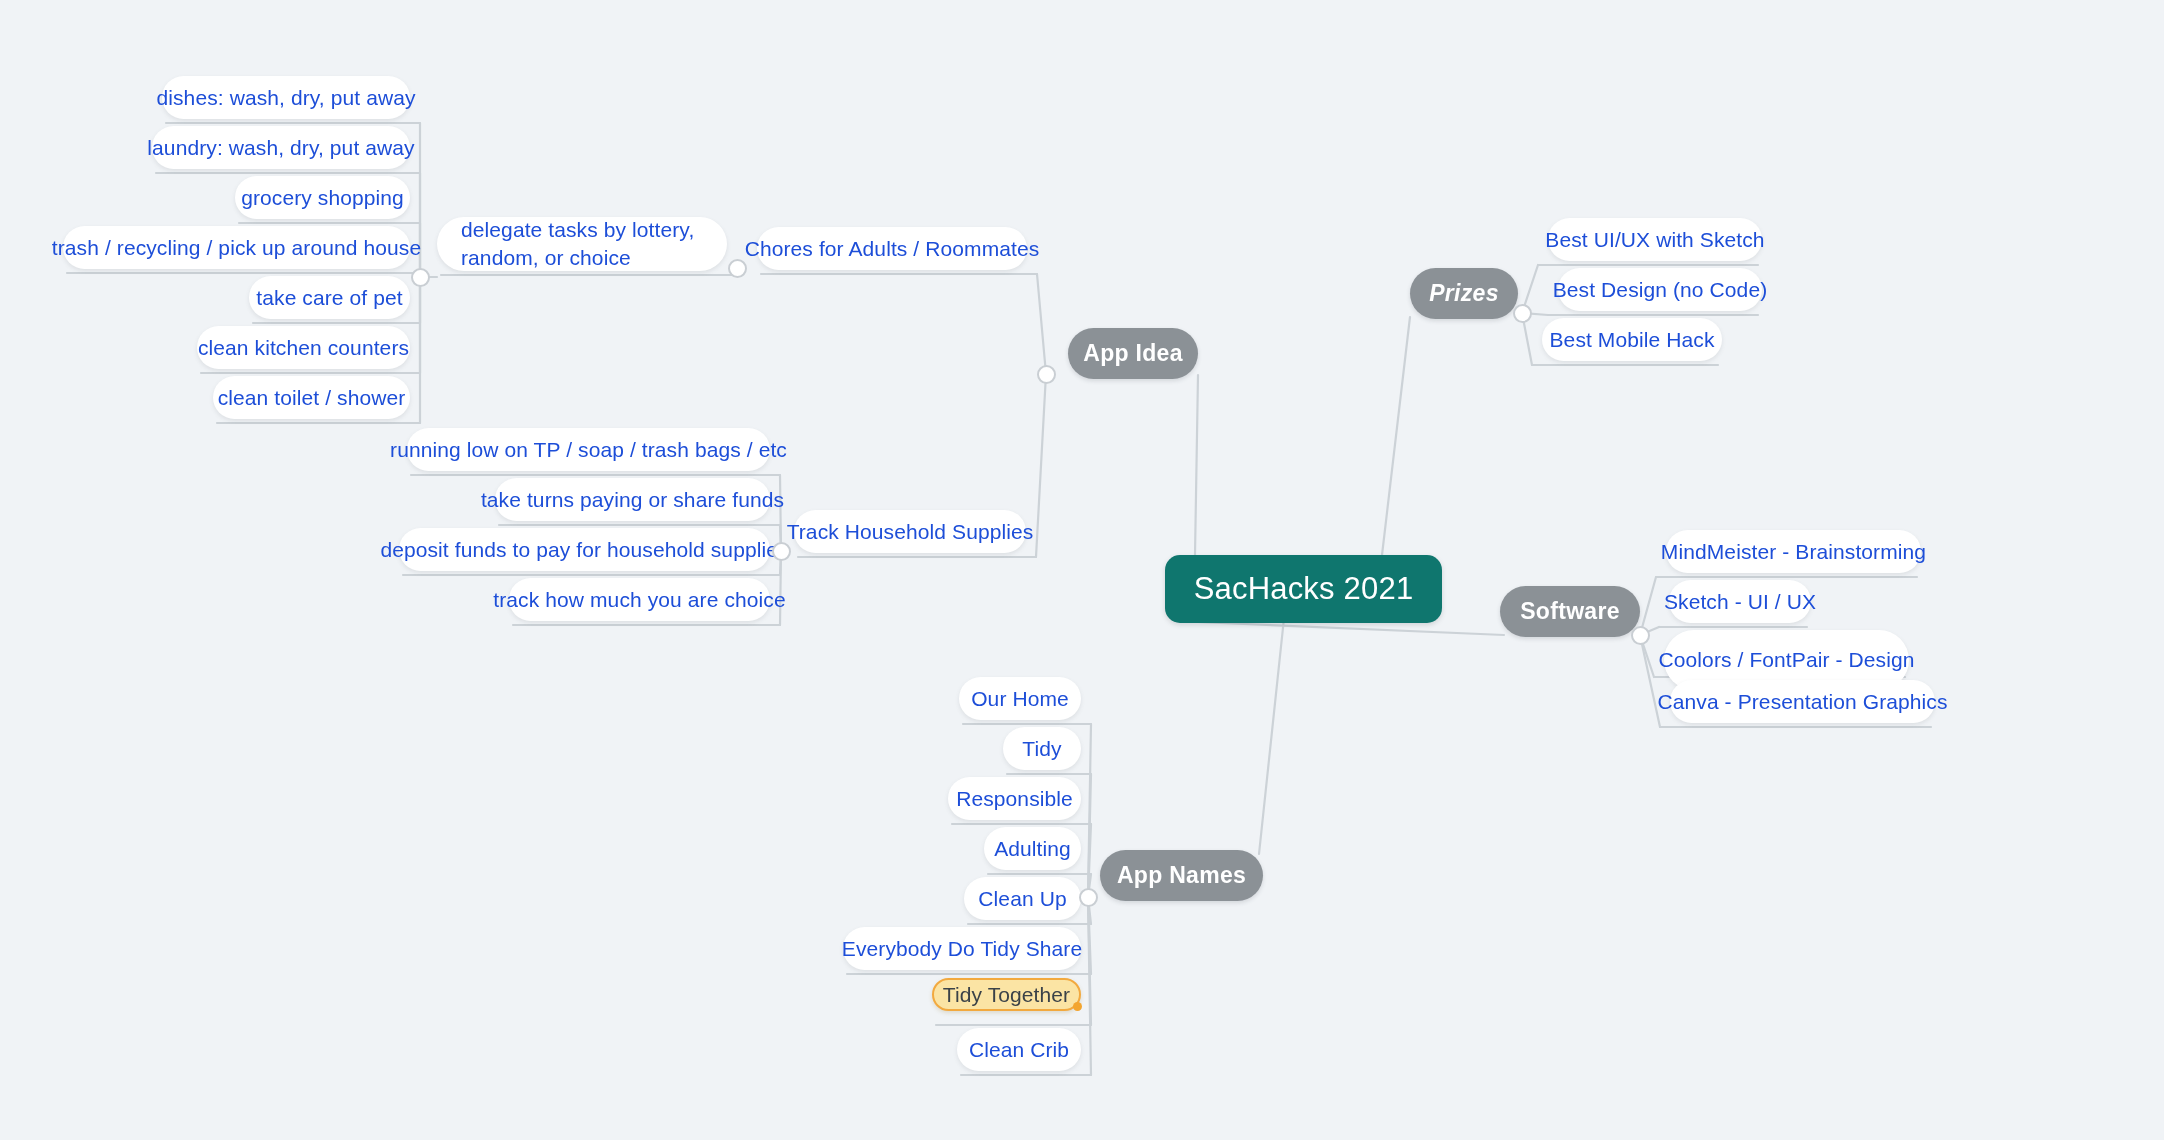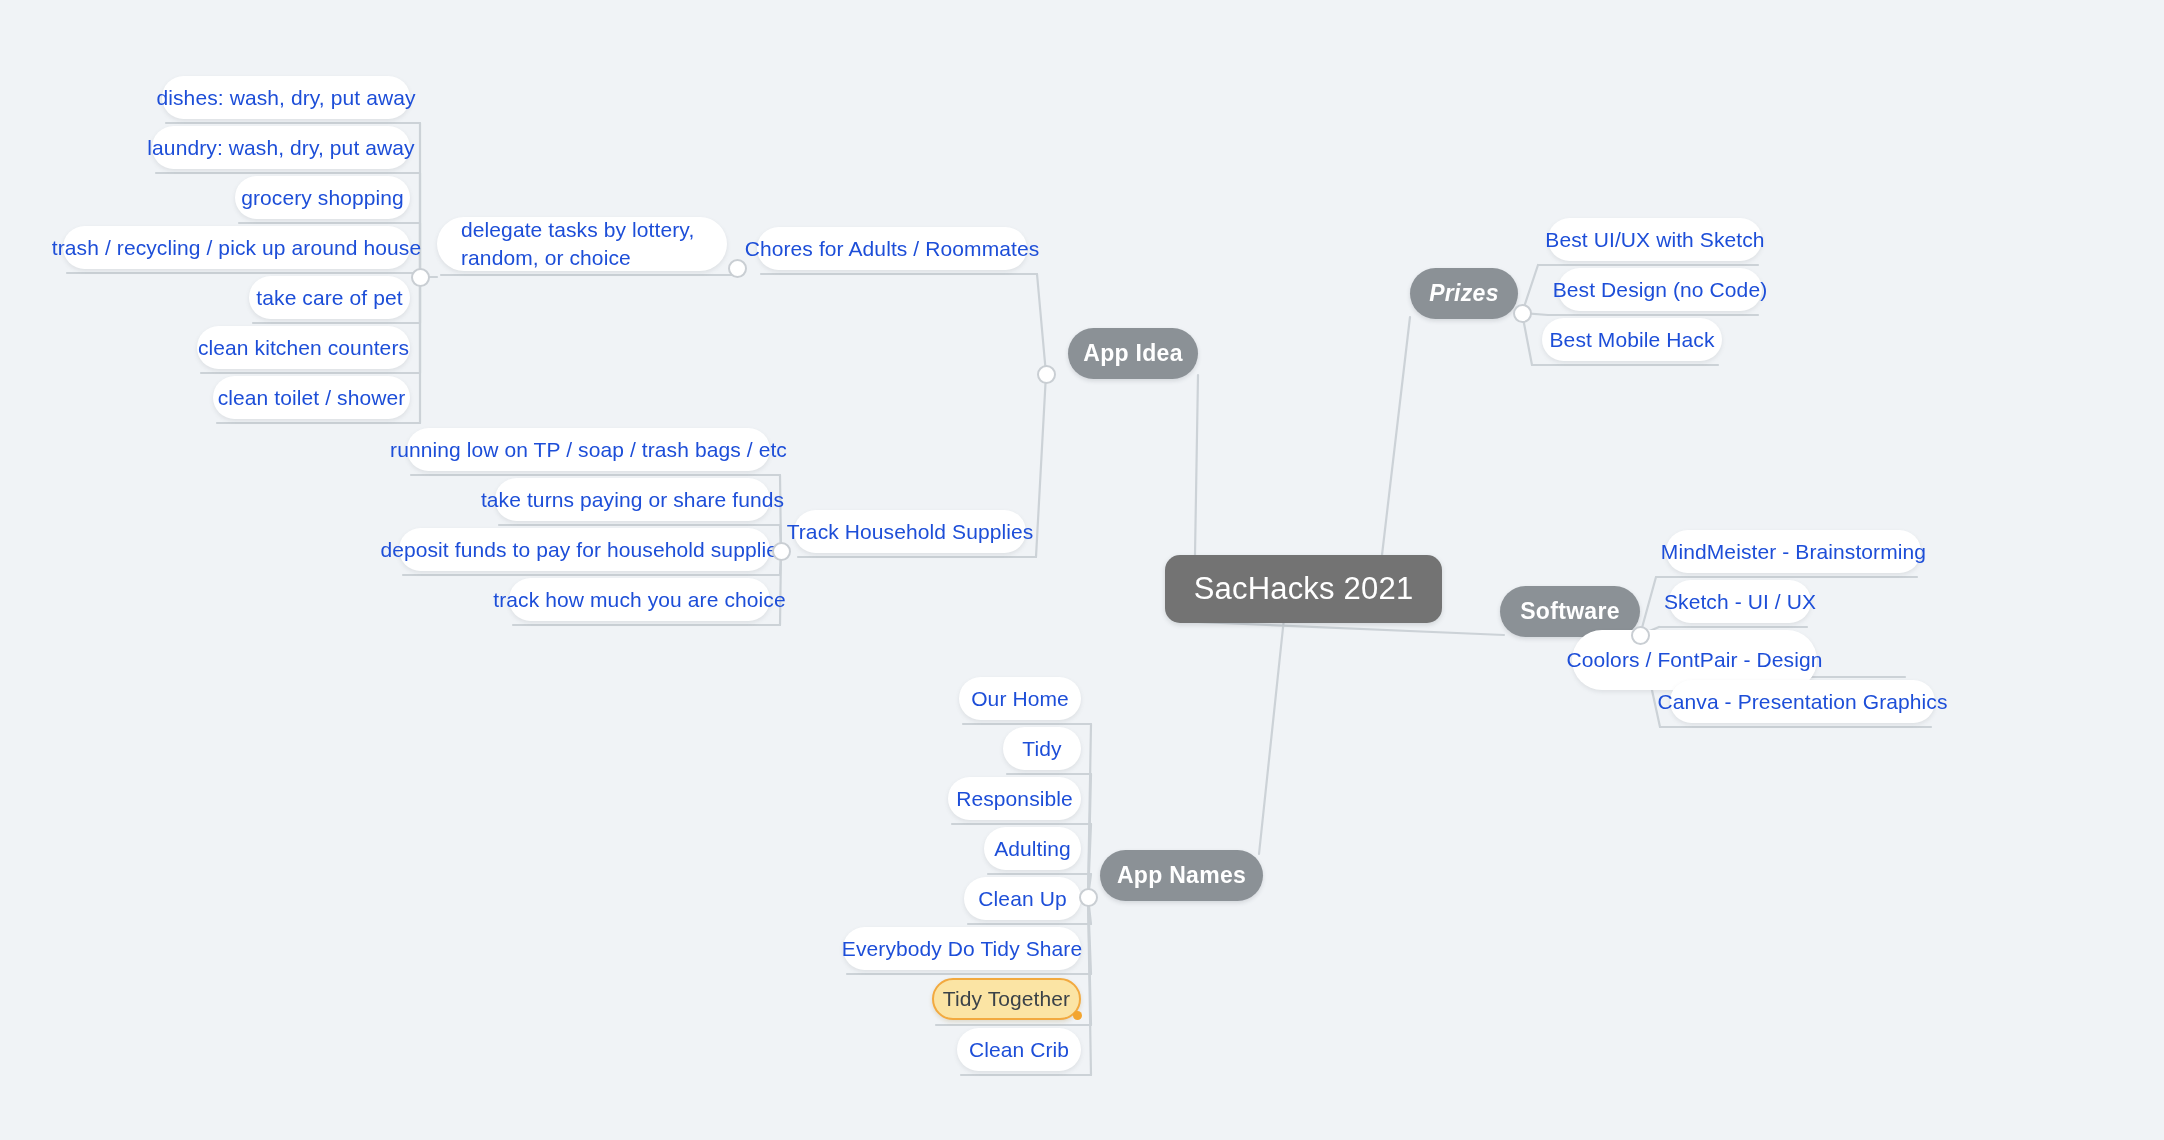--- a/index.html
+++ b/index.html
@@ -28,21 +28,21 @@
   .node {
     position: absolute;
     z-index: 3;
     display: flex;
     align-items: center;
     justify-content: center;
     white-space: nowrap;
   }
   
   .root {
-    background: #737373;
+    background: #0f766e;
     color: #ffffff;
     border-radius: 15px;
     font-size: 31px;
     letter-spacing: .2px;
     box-shadow: 0 2px 5px rgba(60,70,80,.18);
   }
   
   .branch {
     background: #8b9196;
     color: #ffffff;
@@ -199,21 +199,21 @@
       <div class="node branch" style="left: 1500px; top: 586px; width: 140px; height: 51px;">
         <span>Software</span>
       </div>
       <div class="hub" style="left: 1630.5px; top: 625.5px;"></div>
       <div class="node leaf" style="left: 1666px; top: 530px; width: 255px; height: 43px;">
         <span>MindMeister - Brainstorming</span>
       </div>
       <div class="node leaf" style="left: 1669px; top: 580px; width: 142px; height: 43px;">
         <span>Sketch - UI / UX</span>
       </div>
-      <div class="node leaf" style="left: 1572px; top: 630px; width: 245px; height: 60px;">
+      <div class="node leaf" style="left: 1664px; top: 630px; width: 245px; height: 60px;">
         <span>Coolors / FontPair - Design</span>
       </div>
       <div class="node leaf" style="left: 1670px; top: 680px; width: 265px; height: 43px;">
         <span>Canva - Presentation Graphics</span>
       </div>
       <div class="node branch" style="left: 1100px; top: 850px; width: 163px; height: 51px;">
         <span>App Names</span>
       </div>
       <div class="hub" style="left: 1078.5px; top: 887.5px;"></div>
       <div class="node leaf" style="left: 959px; top: 677px; width: 122px; height: 43px;">
@@ -227,21 +227,21 @@
       </div>
       <div class="node leaf" style="left: 984px; top: 827px; width: 97px; height: 43px;">
         <span>Adulting</span>
       </div>
       <div class="node leaf" style="left: 964px; top: 877px; width: 117px; height: 43px;">
         <span>Clean Up</span>
       </div>
       <div class="node leaf" style="left: 843px; top: 927px; width: 238px; height: 43px;">
         <span>Everybody Do Tidy Share</span>
       </div>
-      <div class="node leaf highlight" style="left: 932px; top: 978px; width: 149px; height: 42px;">
+      <div class="node leaf highlight" style="left: 932px; top: 978px; width: 149px; height: 33px;">
         <span>Tidy Together</span>
         <span class="hi-dot"></span>
       </div>
       <div class="node leaf" style="left: 957px; top: 1028px; width: 124px; height: 43px;">
         <span>Clean Crib</span>
       </div>
       <div class="hub" style="left: 410.5px; top: 267.5px;"></div>
       <div class="node leaf" style="left: 162px; top: 76px; width: 248px; height: 43px;">
         <span>dishes: wash, dry, put away</span>
       </div>

